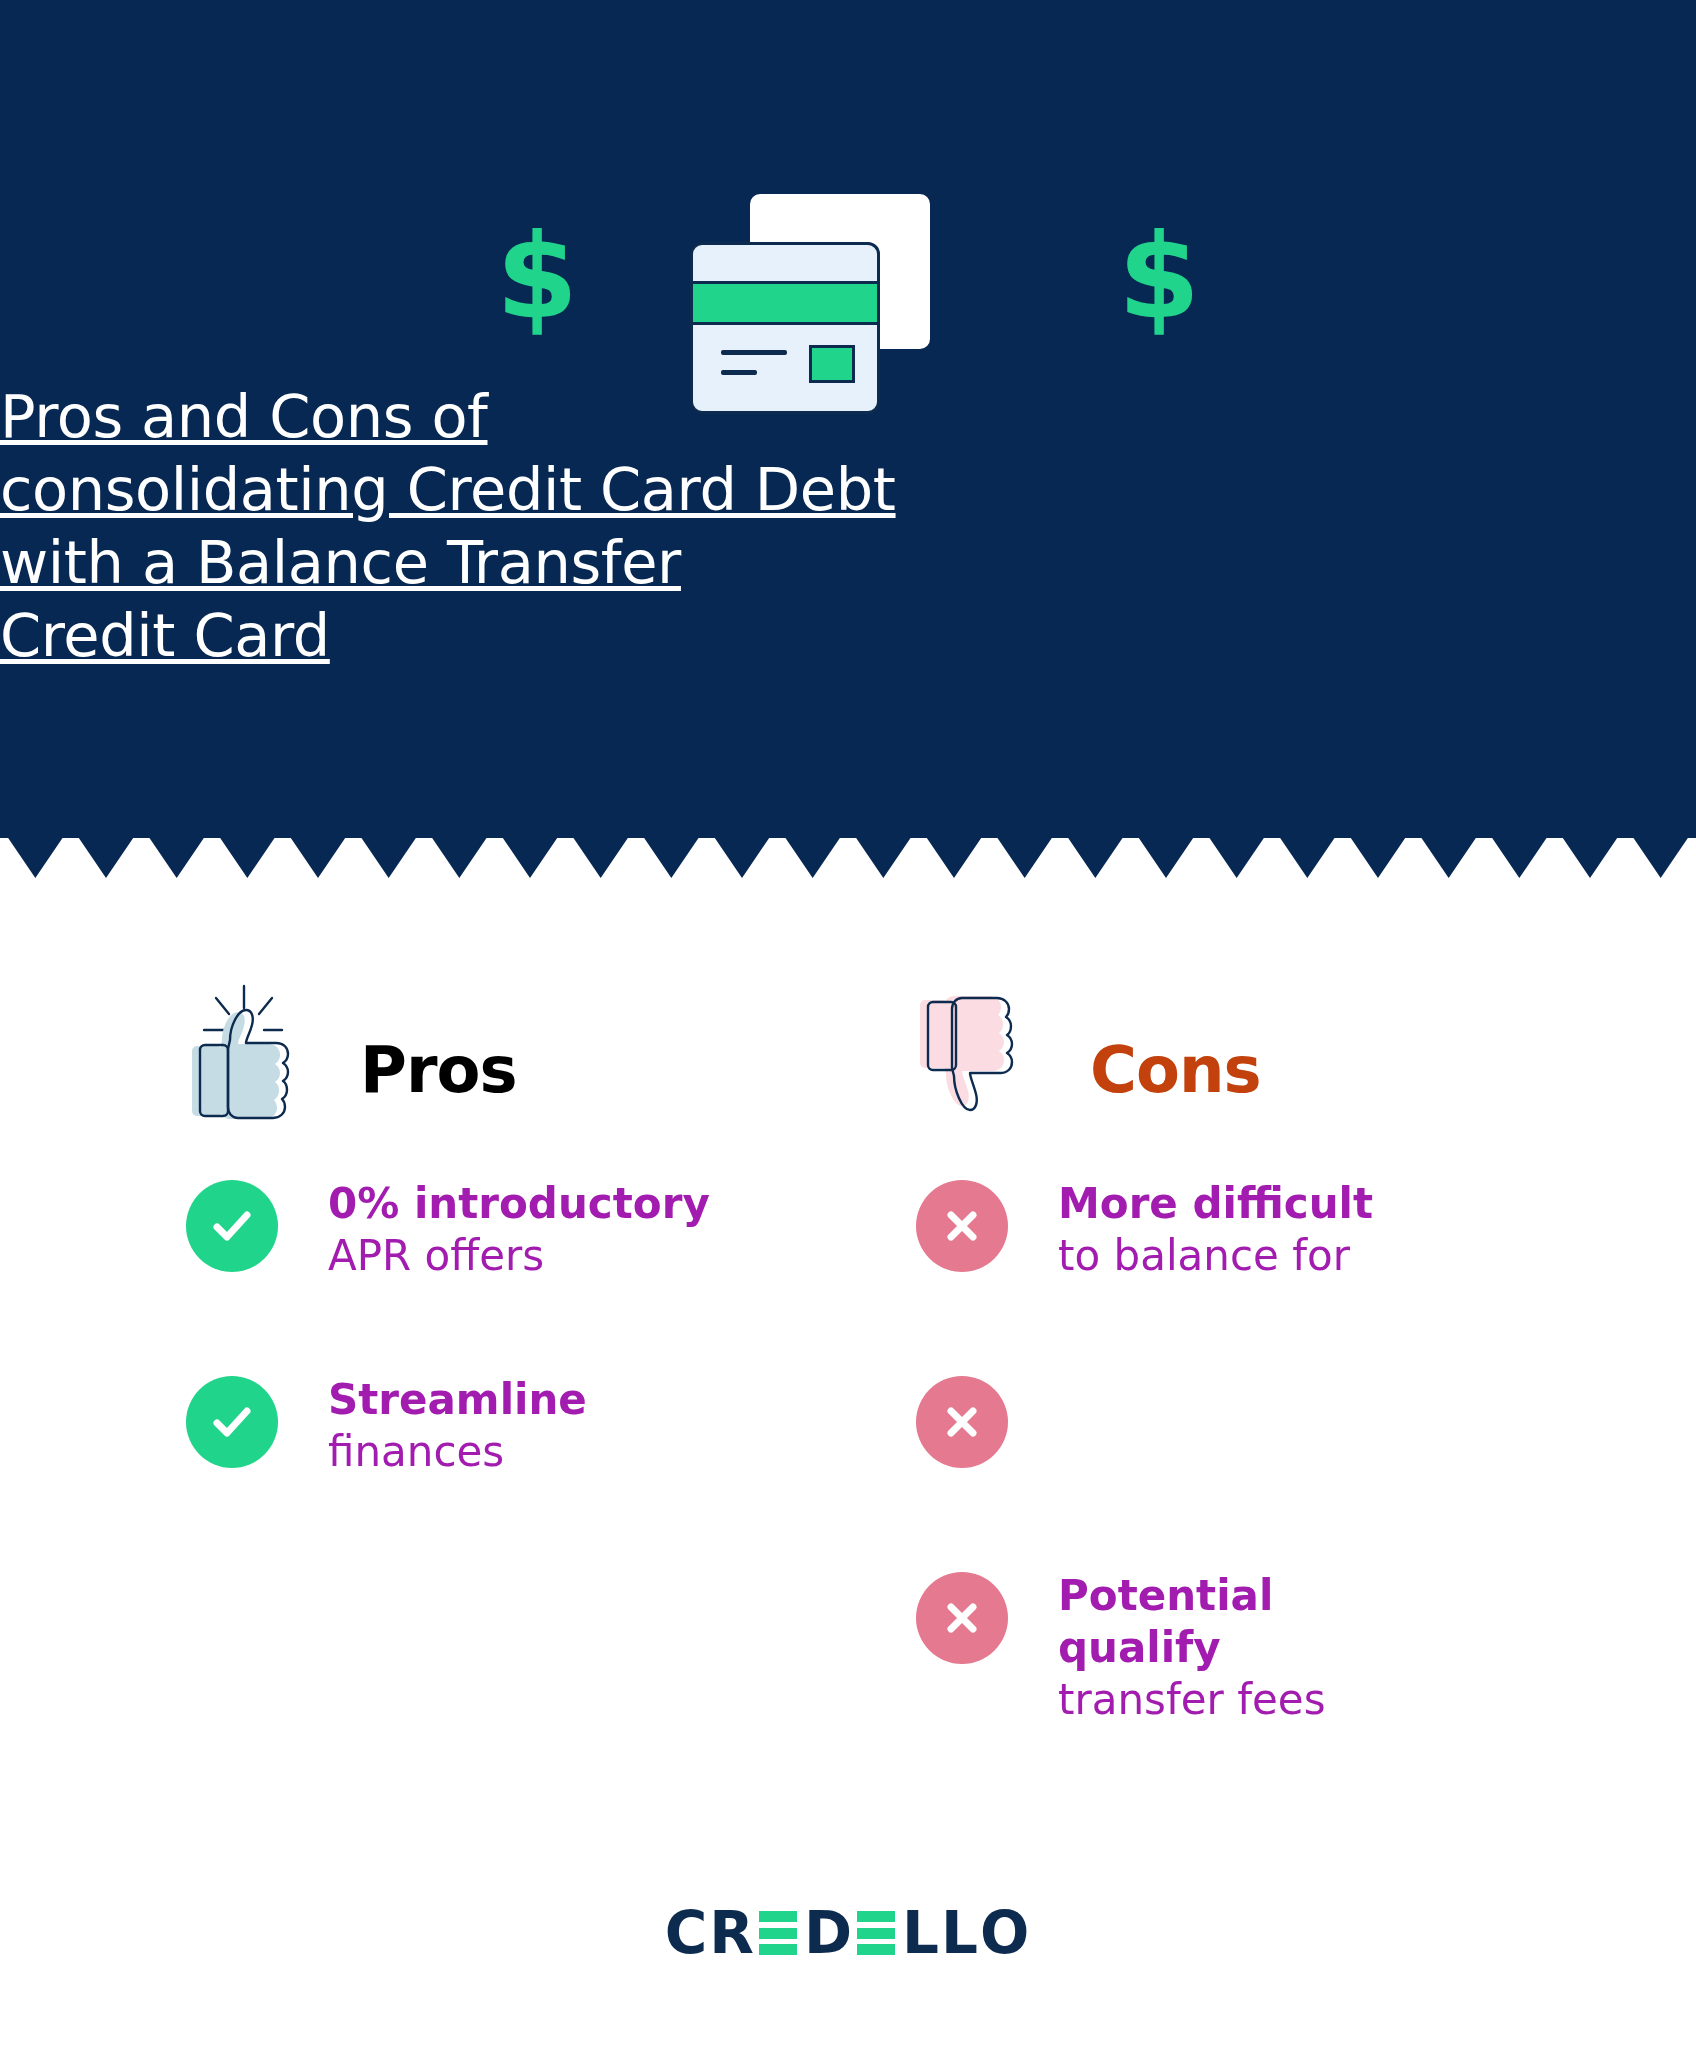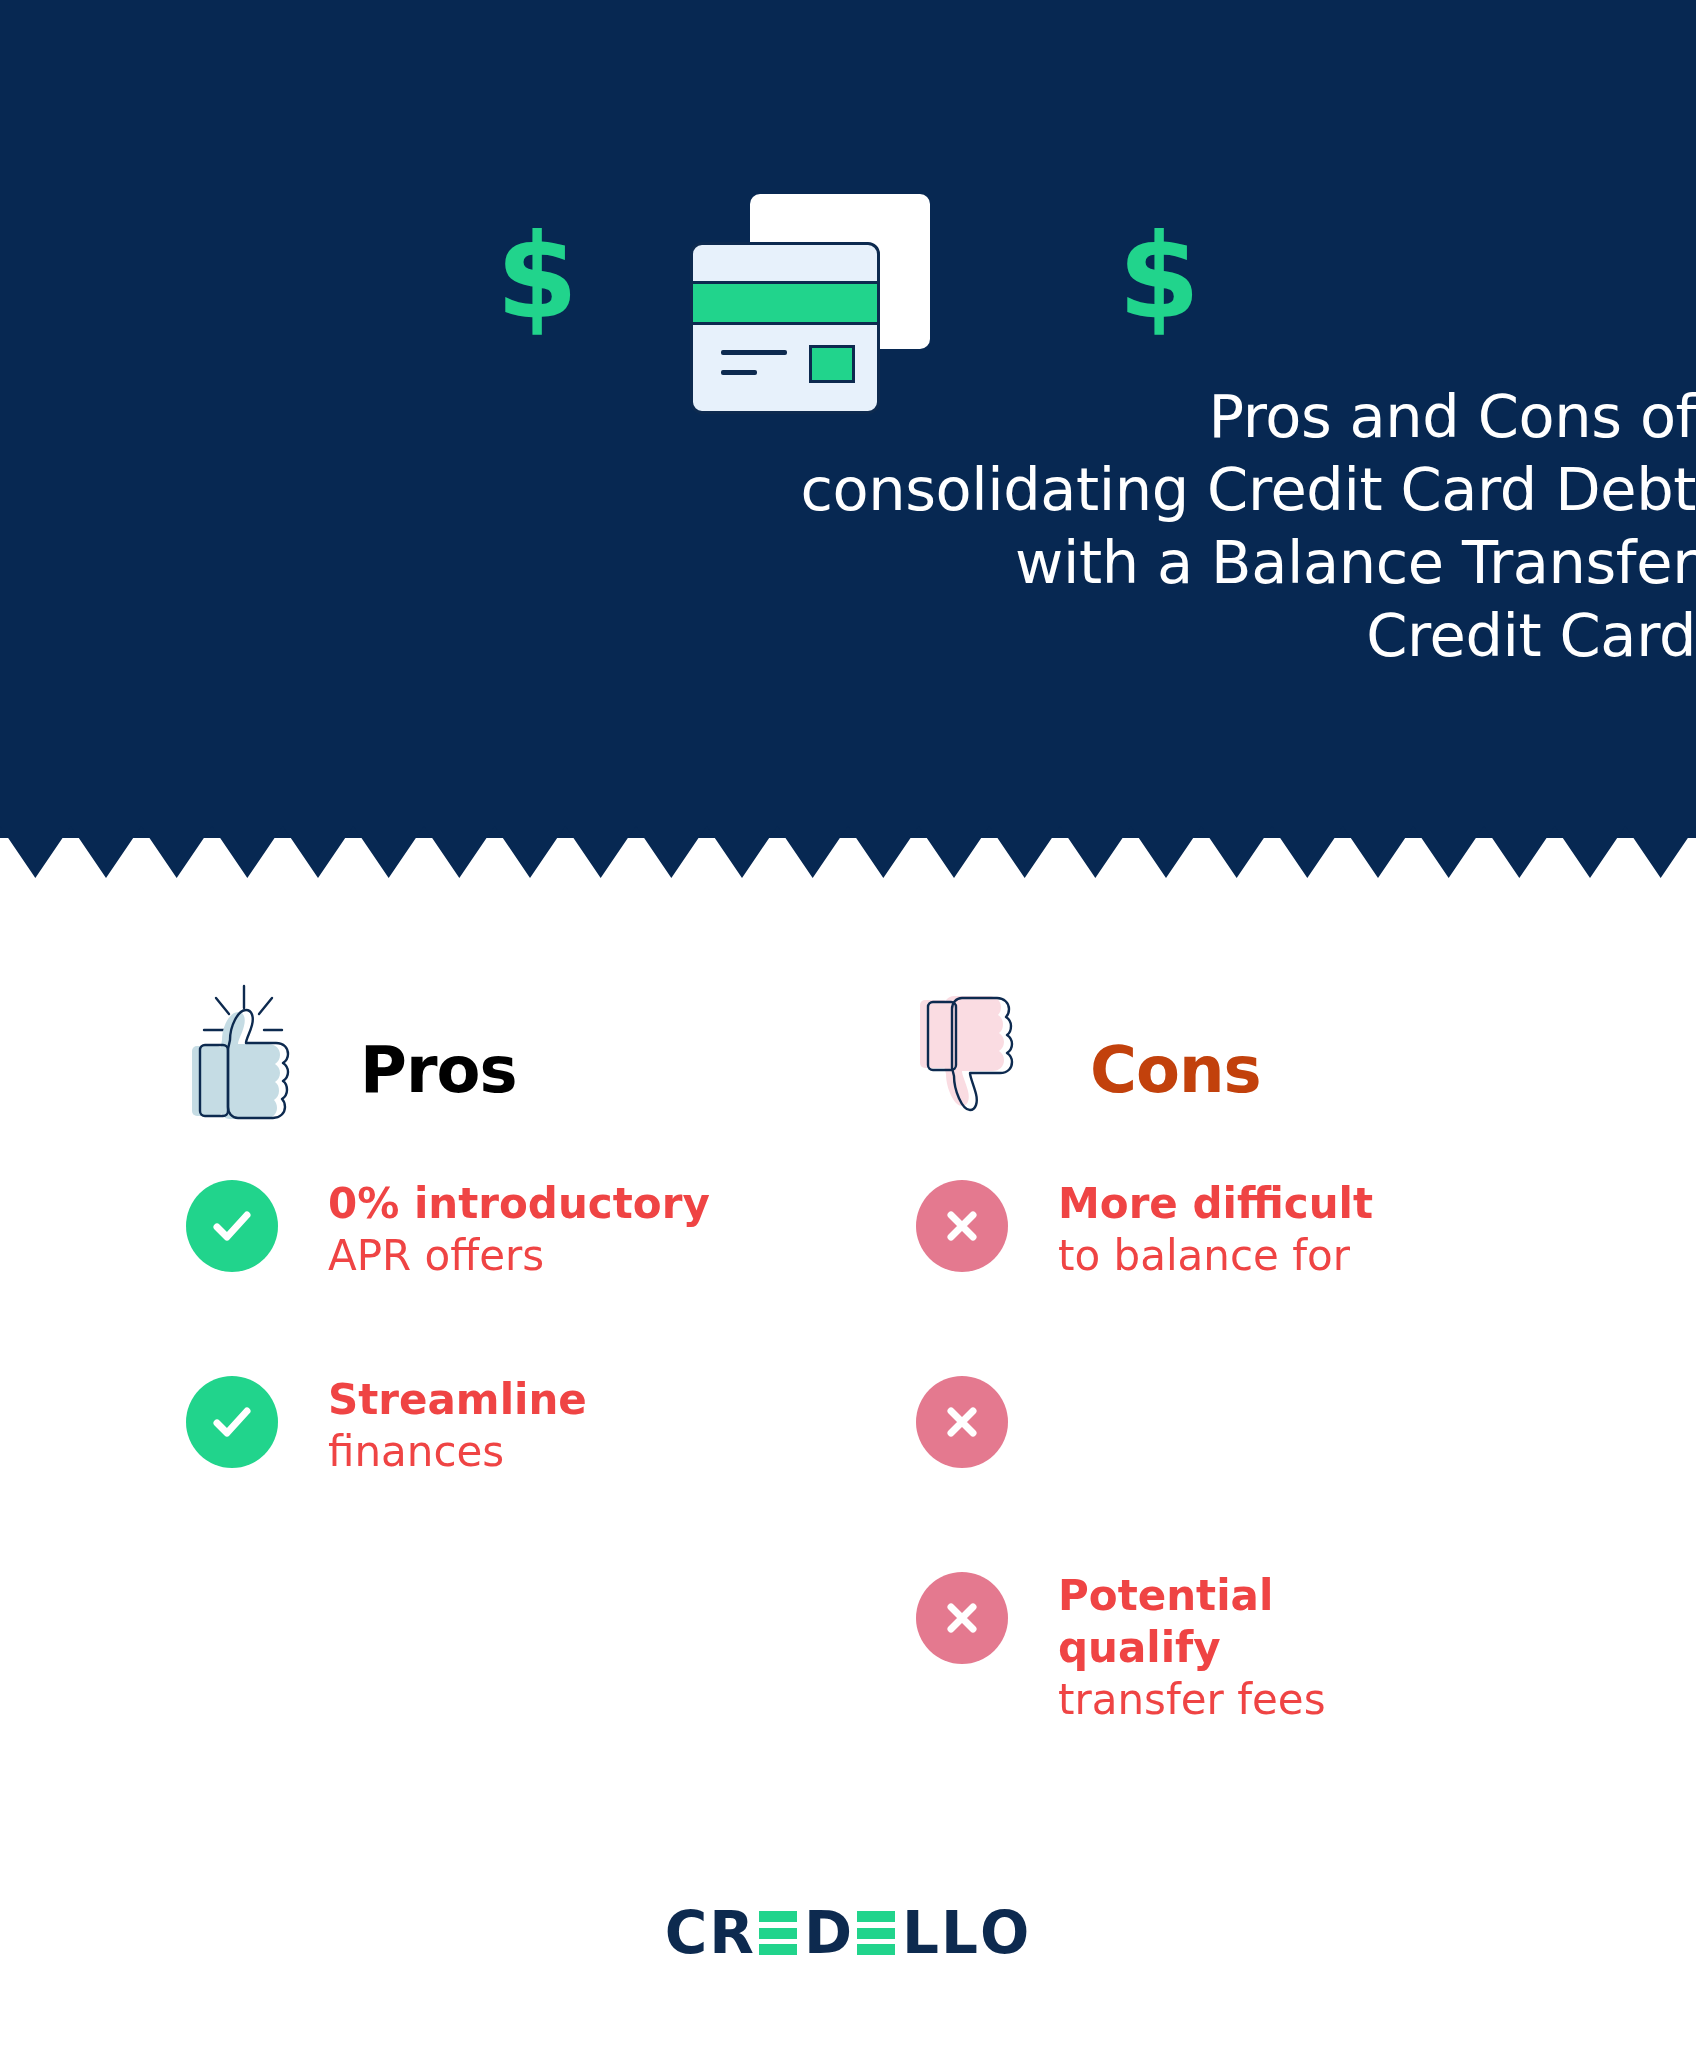--- a/index.html
+++ b/index.html
@@ -50,24 +50,25 @@
     position:absolute; left:28px; top:125px; width:36px; height:5px;
     background:#0D2A4F; border-radius:2px;
   }
   .card-chip {
     position:absolute; left:116px; top:100px; width:46px; height:38px;
     background:#21D48C; border:3px solid #0D2A4F;
   }
 
   .hero-title {
     position:absolute; left:0; top:380px; width:1696px;
-    text-align:right; color:#ffffff;
+    text-align:left; color:#ffffff;
     font-family:"DejaVu Sans", sans-serif;
     font-size:59px; font-weight:400; line-height:1.24;
     letter-spacing:-0.4px;
+    text-decoration:underline;
   }
   .hero-title div { white-space:nowrap; }
 
   
   .zigzag {
     position:absolute; left:0; top:814px; width:1696px; height:64px;
     overflow:hidden; line-height:0;
   }
   .zigzag svg { display:block; width:1696px; height:64px; }
 
@@ -101,21 +102,21 @@
     width:92px; height:92px; border-radius:50%;
     display:flex; align-items:center; justify-content:center;
   }
   .badge-ok { background:#21D48C; }
   .badge-no { background:#E4798F; }
   .badge svg { display:block; }
 
   .item-text {
     margin-left:142px;
     font-family:"DejaVu Sans", sans-serif;
-    color:#ef4444;
+    color:#a21caf;
     font-size:42px; line-height:1.24;
   }
   .item-text .strong { font-weight:700; display:block; }
   .item-text .light  { font-weight:400; display:block; }
 
   
   .logo-wrap {
     position:absolute; left:0; top:1905px; width:1696px;
     display:flex; justify-content:center; align-items:center;
   }

